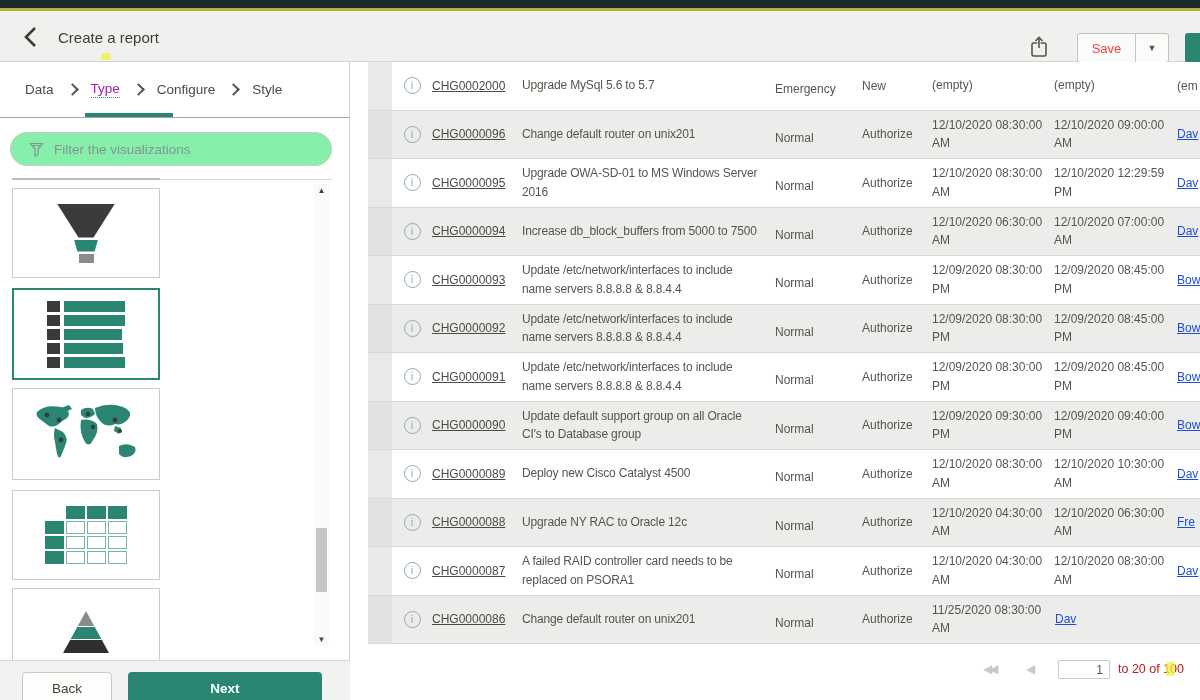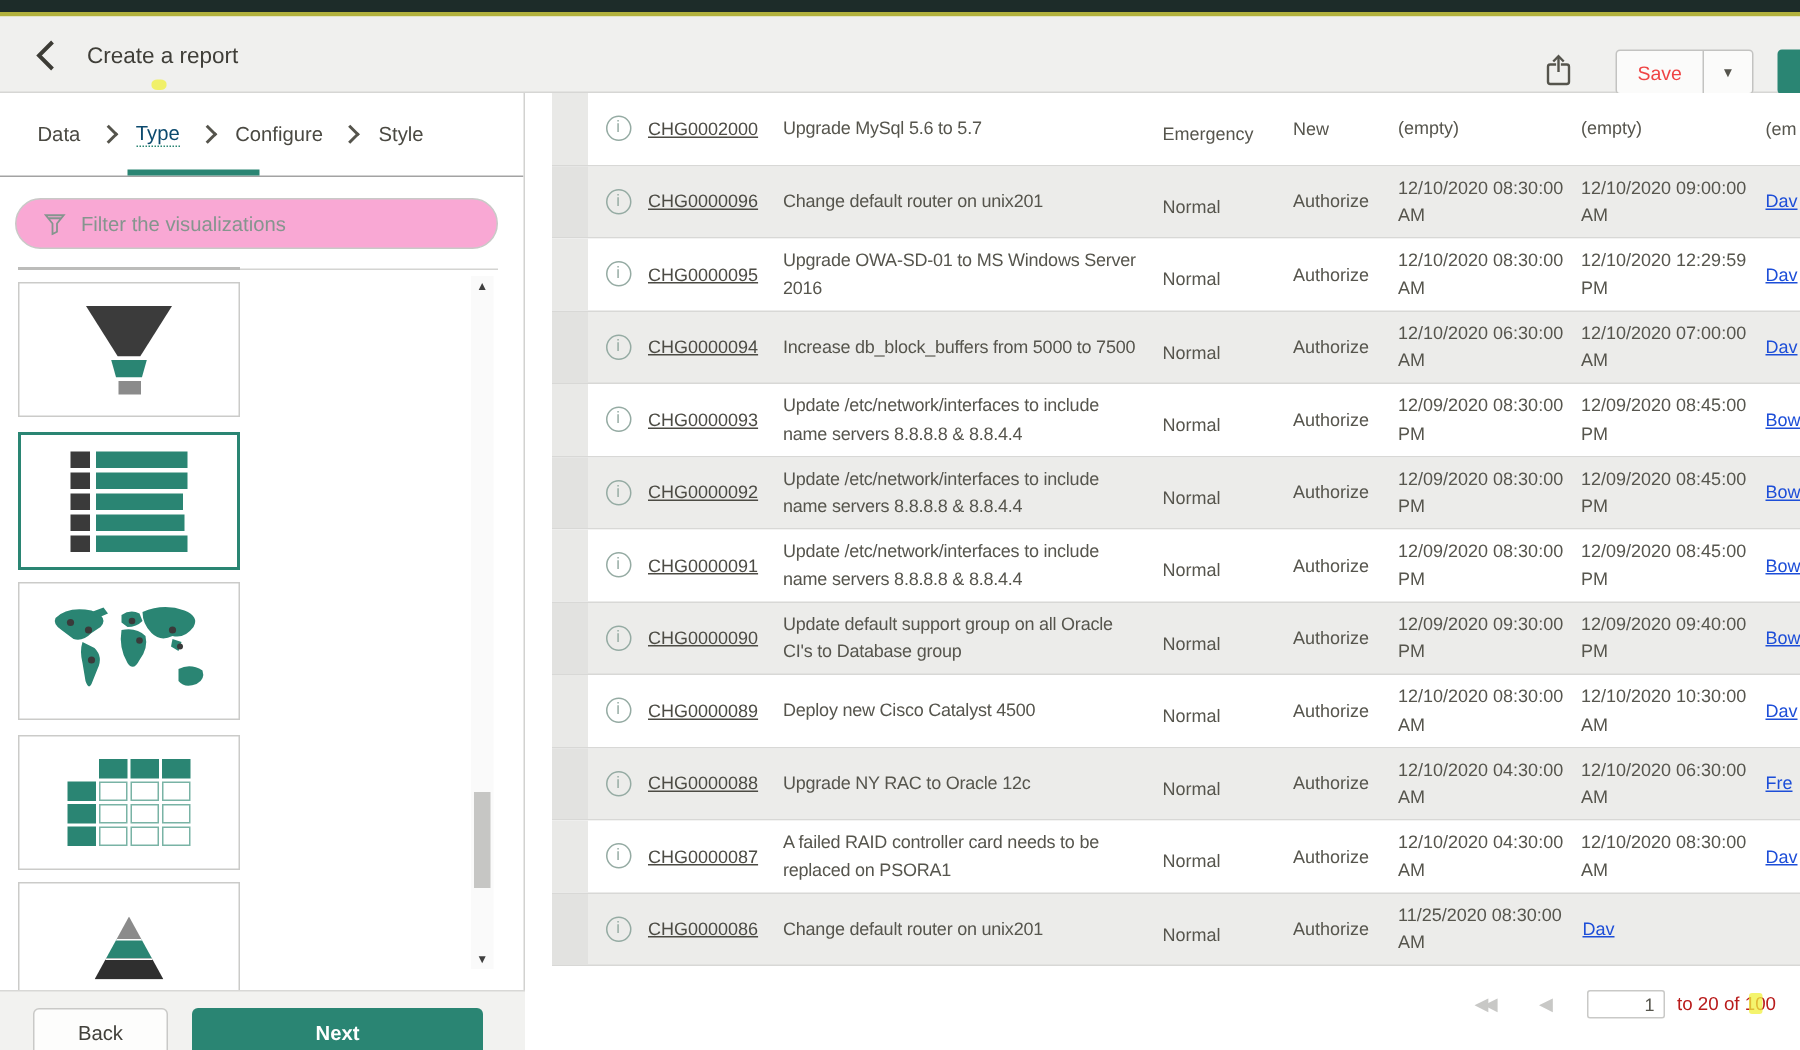--- a/index.html
+++ b/index.html
@@ -16,23 +16,23 @@
   .save-btn { position:absolute; left:1077px; top:22px; height:30px; display:flex; background:#fbfbfa; border:1px solid #c3c3c1; border-radius:3px; overflow:hidden; }
   .save-main { width:57px; display:flex; align-items:center; justify-content:center; font-size:13px; color:#ef4444; cursor:pointer; }
   .save-caret { width:33px; display:flex; align-items:center; justify-content:center; border-left:1px solid #c3c3c1; font-size:9px; color:#55544c; cursor:pointer; }
   .run-btn-cut { position:absolute; left:1185px; top:22px; width:15px; height:30px; background:#2a8573; border-radius:3px 0 0 3px; }
 
   
   .left-panel { position:absolute; top:62px; left:0; width:350px; height:598px; background:#fff; border-right:1px solid #d2d2d0; overflow:hidden; }
   .steps-bar { position:relative; height:56px; border-bottom:1px solid #a3a3a3; display:flex; align-items:center; padding-left:25px; font-size:13.5px; color:#4a4942; }
   .step { cursor:pointer; }
   .step-chev { width:9px; height:9px; border-top:2px solid #55544c; border-right:2px solid #55544c; transform:rotate(45deg); margin:0 14px; }
-  .step.active { color:#0c4a6e; border-bottom:1px dotted #2a8573; padding-bottom:1px; }
+  .step.active { color:#a21caf; border-bottom:1px dotted #2a8573; padding-bottom:1px; }
   .step-indicator { position:absolute; left:85px; bottom:0; width:88px; height:4px; background:#2a8573; }
-  .filter-wrap { position:absolute; top:70px; left:10px; width:322px; height:34px; border:1px solid #c9c9c7; border-radius:17px; background:#f9a8d4; display:flex; align-items:center; padding-left:18px; }
+  .filter-wrap { position:absolute; top:70px; left:10px; width:322px; height:34px; border:1px solid #c9c9c7; border-radius:17px; background:#86efac; display:flex; align-items:center; padding-left:18px; }
   .filter-wrap svg { flex:0 0 auto; }
   .filter-input { border:none; outline:none; background:transparent; margin-left:10px; width:250px; font-size:13.5px; color:#56554d; font-family:"Liberation Sans", sans-serif; }
   .filter-input::placeholder { color:#85958e; opacity:1; }
   .list-divider  { position:absolute; top:117px; left:12px; width:320px; height:1px; background:#d4d4d2; }
   .list-divider2 { position:absolute; top:116px; left:12px; width:148px; height:2px; background:#bcbcba; }
 
   .viz-thumb { position:absolute; left:12px; width:148px; background:#fff; border:1px solid #cbcbc9; display:flex; align-items:center; justify-content:center; cursor:pointer; }
   .viz-thumb.selected { border:2px solid #2a8573; }
   .thumb-funnel  { top:126px; height:90px; }
   .thumb-list    { top:226px; height:92px; }

